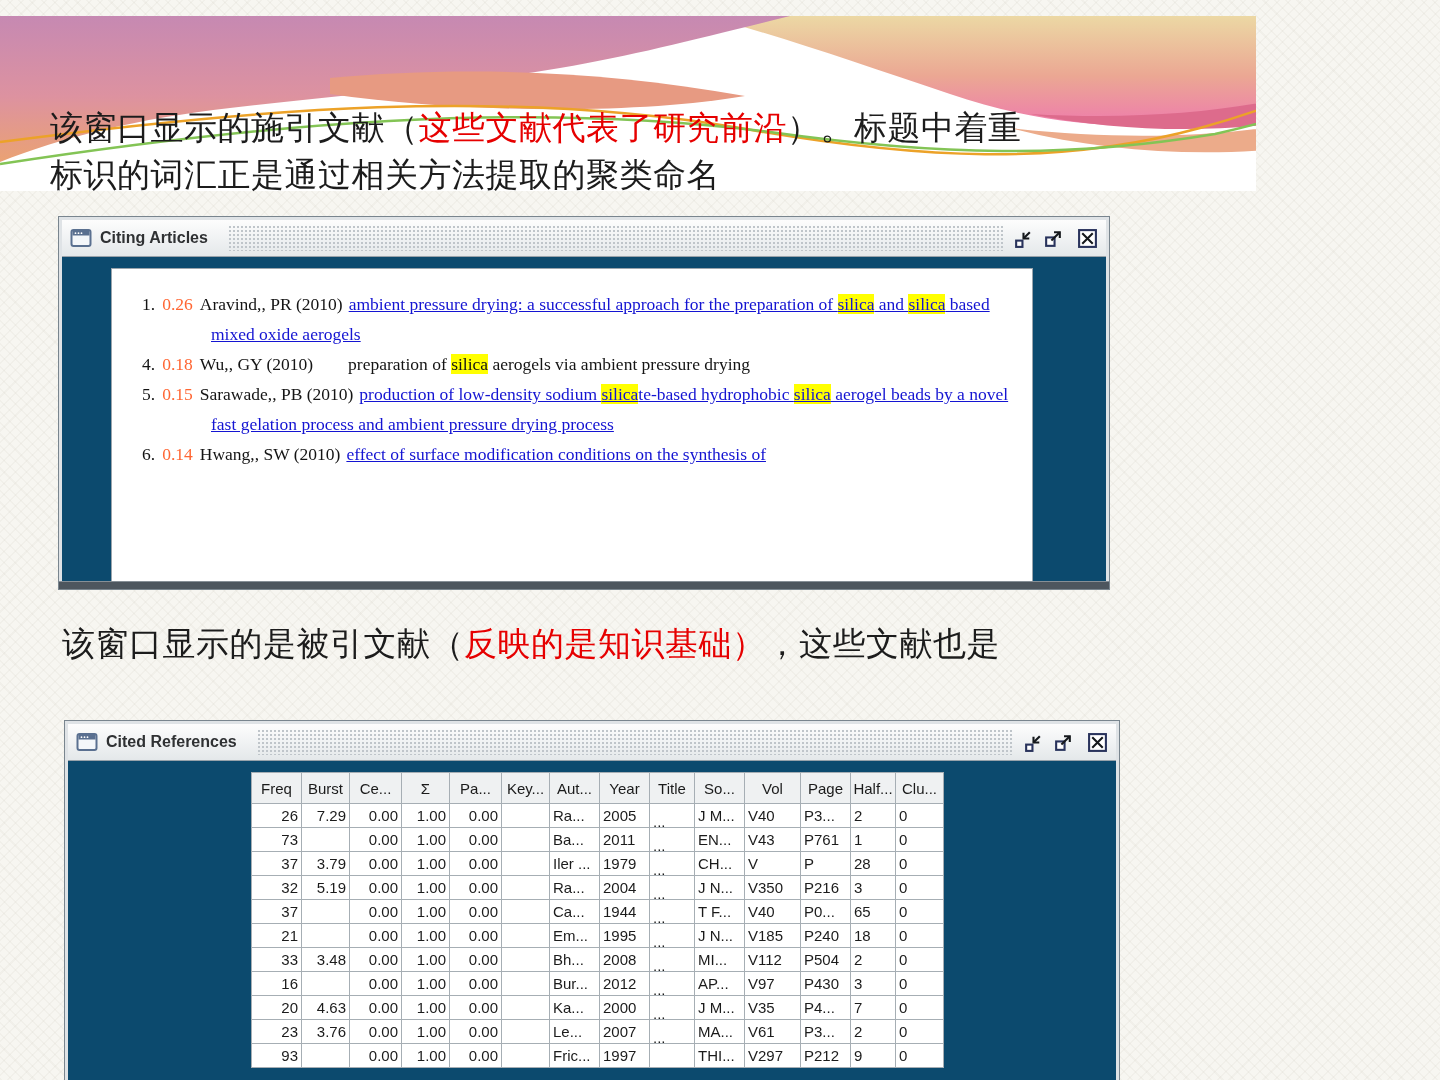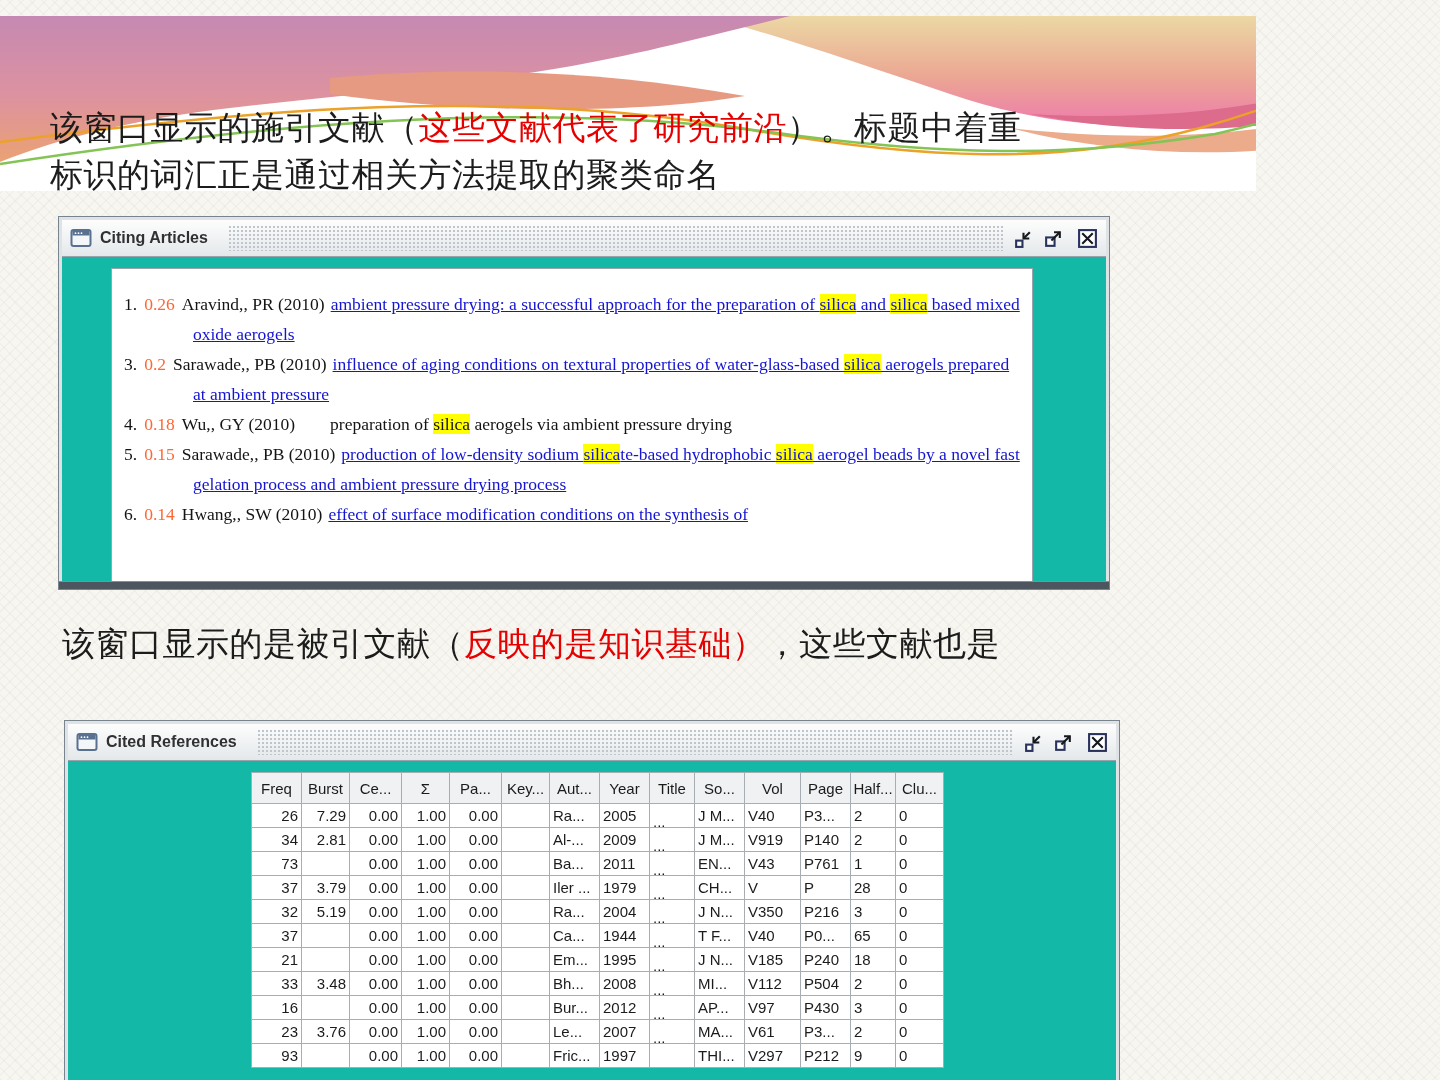--- a/index.html
+++ b/index.html
@@ -24,21 +24,21 @@
     font-family:"Liberation Sans",sans-serif;
     letter-spacing:0.5px;
   }
   #caption1{left:50px;top:88px;width:1100px;}
   #caption2{left:62px;top:604px;width:1100px;}
   .caption .red{color:#e60000;}
 
   
   .window{
     position:absolute;z-index:3;
-    background:#14b8a6;
+    background:#0c4a6e;
     border:1px solid #79858e;
     box-shadow:inset 0 0 0 3px #dfe3e6;
     overflow:hidden;
   }
   .window::after{
     content:'';position:absolute;left:0;right:0;bottom:0;height:7px;
     background:#4d565e;border-top:1px solid #868f96;z-index:6;
   }
   .titlebar{
     position:absolute;left:3px;right:3px;top:3px;height:36px;
@@ -57,21 +57,21 @@
     background-size:4px 4px;
   }
   .btns{display:flex;align-items:center;gap:9px;margin-right:8px;}
   .tb-btn{width:21px;height:21px;cursor:pointer;flex:0 0 auto;}
 
   
   #citing-win{left:58px;top:200px;width:1050px;height:372px;}
   #citing-panel{
     position:absolute;left:52px;right:76px;top:51px;bottom:3px;
     background:#ffffff;border:1px solid #9aa4ac;overflow:hidden;
-    padding:20px 10px 0 12px;box-sizing:border-box;
+    padding:20px 10px 0 30px;box-sizing:border-box;
   }
   .citem{
     font-family:"Liberation Serif","DejaVu Serif",serif;
     font-size:17.5px;line-height:30px;color:#141414;
     padding-left:69px;text-indent:-69px;
   }
   .cnum{margin-right:7px;}
   .cscore{color:#ff6633;margin-right:7px;}
   .cauthor{margin-right:6px;}
   .ctitle.link{color:#1414d2;text-decoration:underline;cursor:pointer;}
@@ -149,21 +149,20 @@
         </svg>
         <svg class="tb-btn" viewBox="0 0 20 20" style="margin-left:4px">
           <rect x="2" y="2" width="16" height="16" fill="#fff" stroke="#29335c" stroke-width="2"></rect>
           <path d="M5 5 L15 15 M15 5 L5 15" stroke="#15181c" stroke-width="2" fill="none"></path>
         </svg>
       </span>
     </div>
     <div id="citing-panel">
       <div id="citing-list">
           <div class="citem"><span class="cnum">1.</span><span class="cscore">0.26</span><span class="cauthor">Aravind,, PR (2010)</span><a class="ctitle link" href="javascript:void(0)">ambient pressure drying: a successful approach for the preparation of <mark>silica</mark> and <mark>silica</mark> based mixed oxide aerogels</a></div>
-          <div class="citem"><span class="cnum">3.</span><span class="cscore">0.2</span><span class="cauthor">Sarawade,, PB (2010)</span><a class="ctitle link" href="javascript:void(0)">influence of aging conditions on textural properties of water-glass-based <mark>silica</mark> aerogels prepared at ambient pressure</a></div>
           <div class="citem"><span class="cnum">4.</span><span class="cscore">0.18</span><span class="cauthor">Wu,, GY (2010)</span><span class="ctitle plain">preparation of <mark>silica</mark> aerogels via ambient pressure drying</span></div>
           <div class="citem"><span class="cnum">5.</span><span class="cscore">0.15</span><span class="cauthor">Sarawade,, PB (2010)</span><a class="ctitle link" href="javascript:void(0)">production of low-density sodium <mark>silica</mark>te-based hydrophobic <mark>silica</mark> aerogel beads by a novel fast gelation process and ambient pressure drying process</a></div>
           <div class="citem"><span class="cnum">6.</span><span class="cscore">0.14</span><span class="cauthor">Hwang,, SW (2010)</span><a class="ctitle link" href="javascript:void(0)">effect of surface modification conditions on the synthesis of </a></div>
         </div>
     </div>
   </div>
 
   <div class="caption" id="caption2"><span>该窗口显示的是被引文献（</span><span class="red">反映的是知识基础）</span><span>，这些文献也是</span><br></div>
 
   <div class="window" id="cited-win">
@@ -241,36 +240,20 @@
               <td>Ra...</td>
               <td>2005</td>
               <td class="title-cell">...</td>
               <td>J M...</td>
               <td>V40</td>
               <td>P3...</td>
               <td>2</td>
               <td>0</td>
             </tr>
             <tr>
-              <td class="num">34</td>
-              <td class="num">2.81</td>
-              <td class="num">0.00</td>
-              <td class="num">1.00</td>
-              <td class="num">0.00</td>
-              <td></td>
-              <td>Al-...</td>
-              <td>2009</td>
-              <td class="title-cell">...</td>
-              <td>J M...</td>
-              <td>V919</td>
-              <td>P140</td>
-              <td>2</td>
-              <td>0</td>
-            </tr>
-            <tr>
               <td class="num">73</td>
               <td class="num"></td>
               <td class="num">0.00</td>
               <td class="num">1.00</td>
               <td class="num">0.00</td>
               <td></td>
               <td>Ba...</td>
               <td>2011</td>
               <td class="title-cell">...</td>
               <td>EN...</td>
@@ -366,20 +349,36 @@
               <td class="num">1.00</td>
               <td class="num">0.00</td>
               <td></td>
               <td>Bur...</td>
               <td>2012</td>
               <td class="title-cell">...</td>
               <td>AP...</td>
               <td>V97</td>
               <td>P430</td>
               <td>3</td>
+              <td>0</td>
+            </tr>
+            <tr>
+              <td class="num">20</td>
+              <td class="num">4.63</td>
+              <td class="num">0.00</td>
+              <td class="num">1.00</td>
+              <td class="num">0.00</td>
+              <td></td>
+              <td>Ka...</td>
+              <td>2000</td>
+              <td class="title-cell">...</td>
+              <td>J M...</td>
+              <td>V35</td>
+              <td>P4...</td>
+              <td>7</td>
               <td>0</td>
             </tr>
             <tr>
               <td class="num">23</td>
               <td class="num">3.76</td>
               <td class="num">0.00</td>
               <td class="num">1.00</td>
               <td class="num">0.00</td>
               <td></td>
               <td>Le...</td>

